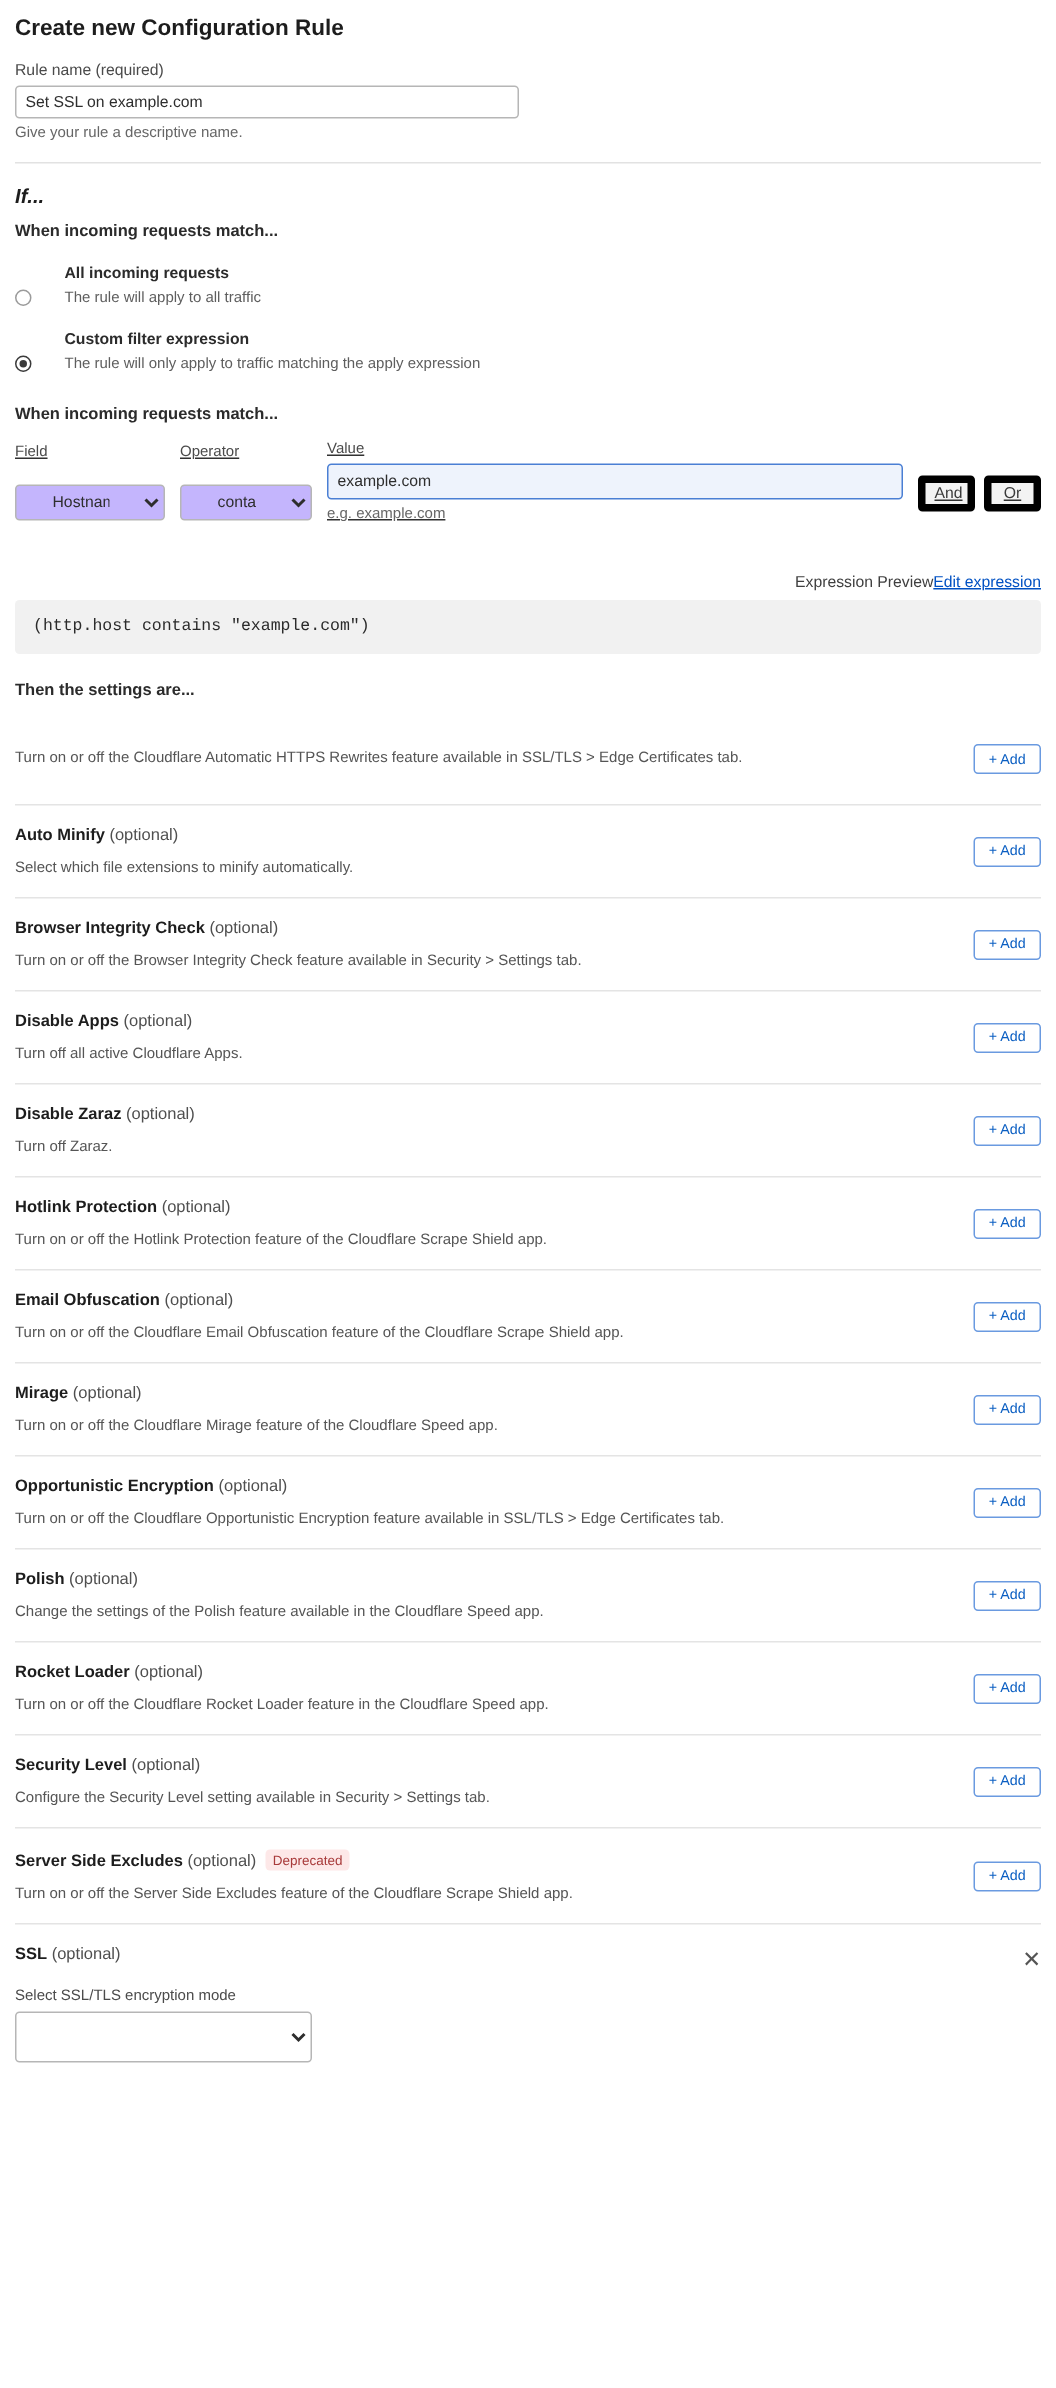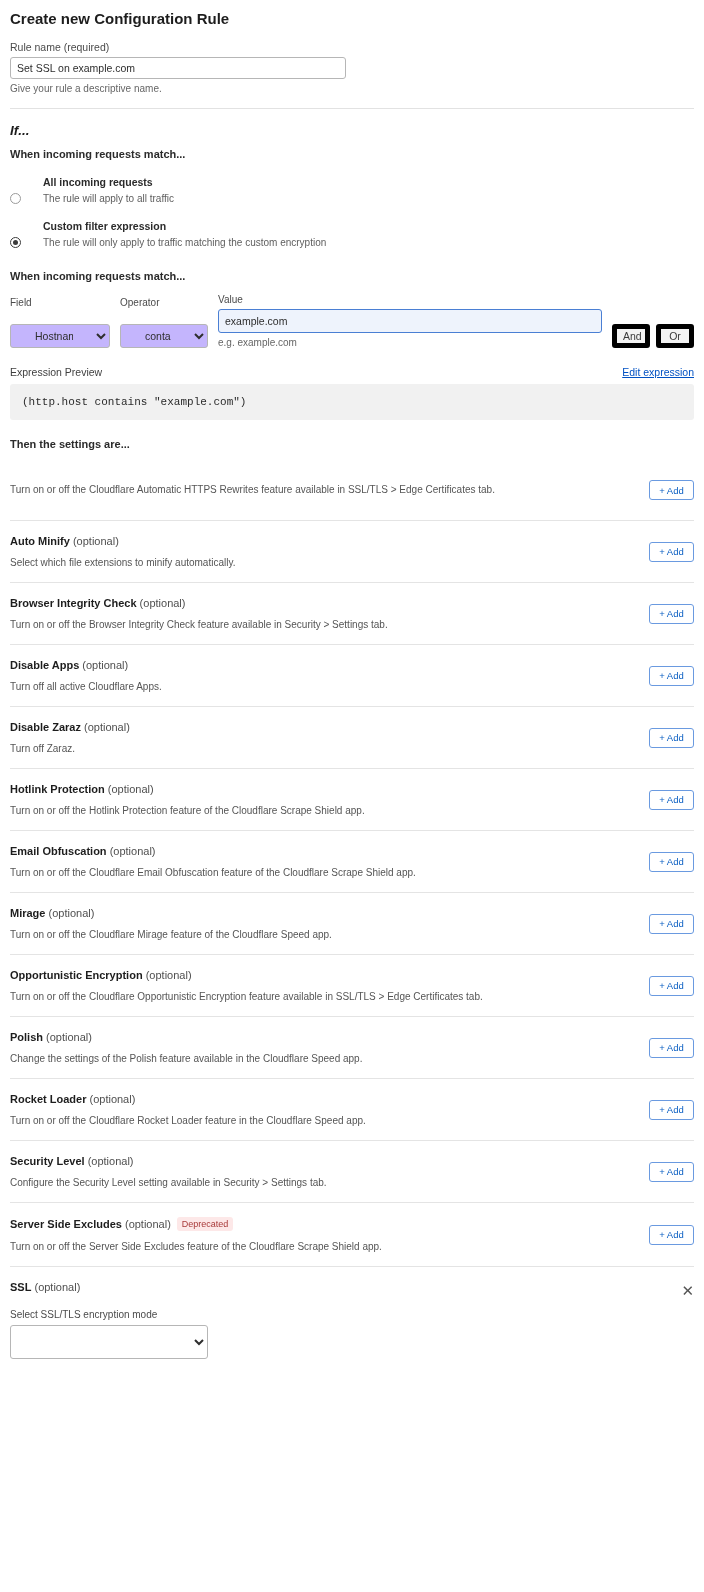--- a/index.html
+++ b/index.html
@@ -97,23 +97,24 @@
     color: #2b2b2b;
     line-height: 1.2;
   }
   .radio-desc {
     font-size: 10px;
     color: #5e5e5e;
     margin-top: 3px;
   }
   .expr-row {
     display: flex;
-    align-items: flex-end;
+    align-items: center;
     gap: 10px;
     margin-top: 2px;
+    text-decoration: underline;
   }
   .expr-col-field { width: 100px; }
   .expr-col-op { width: 88px; }
   .expr-col-value { flex: 1; }
   .col-label {
     font-size: 10px;
     color: #4b4b4b;
     margin-bottom: 4px;
   }
   select.select-box {
@@ -155,23 +156,23 @@
     font-family: "Liberation Sans", sans-serif;
     cursor: pointer;
   }
   .value-hint {
     font-size: 10px;
     color: #666;
     margin-top: 4px;
   }
   .preview-head {
     display: flex;
-    justify-content: space-between;
+    justify-content: flex-end;
     align-items: baseline;
-    margin-top: 18px;
+    margin-top: 34px;
   }
   .preview-label {
     font-size: 10.5px;
     color: #3f3f3f;
   }
   .edit-link {
     font-size: 10.5px;
     color: #0051c3;
     text-decoration: underline;
     cursor: pointer;
@@ -289,21 +290,21 @@
     <span>
       <span class="radio-label">All incoming requests</span>
       <div class="radio-desc">The rule will apply to all traffic</div>
     </span>
   </div>
 
   <div class="radio-row">
     <span class="radio checked"></span>
     <span>
       <span class="radio-label">Custom filter expression</span>
-      <div class="radio-desc">The rule will only apply to traffic matching the custom encryption</div>
+      <div class="radio-desc">The rule will only apply to traffic matching the apply expression</div>
     </span>
   </div>
 
   <div class="bold-sub" style="margin-top:22px;">When incoming requests match...</div>
 
   <div class="expr-row">
     <div class="expr-col-field">
       <div class="col-label">Field</div>
       <select class="select-box">
         <option>Hostname</option>

